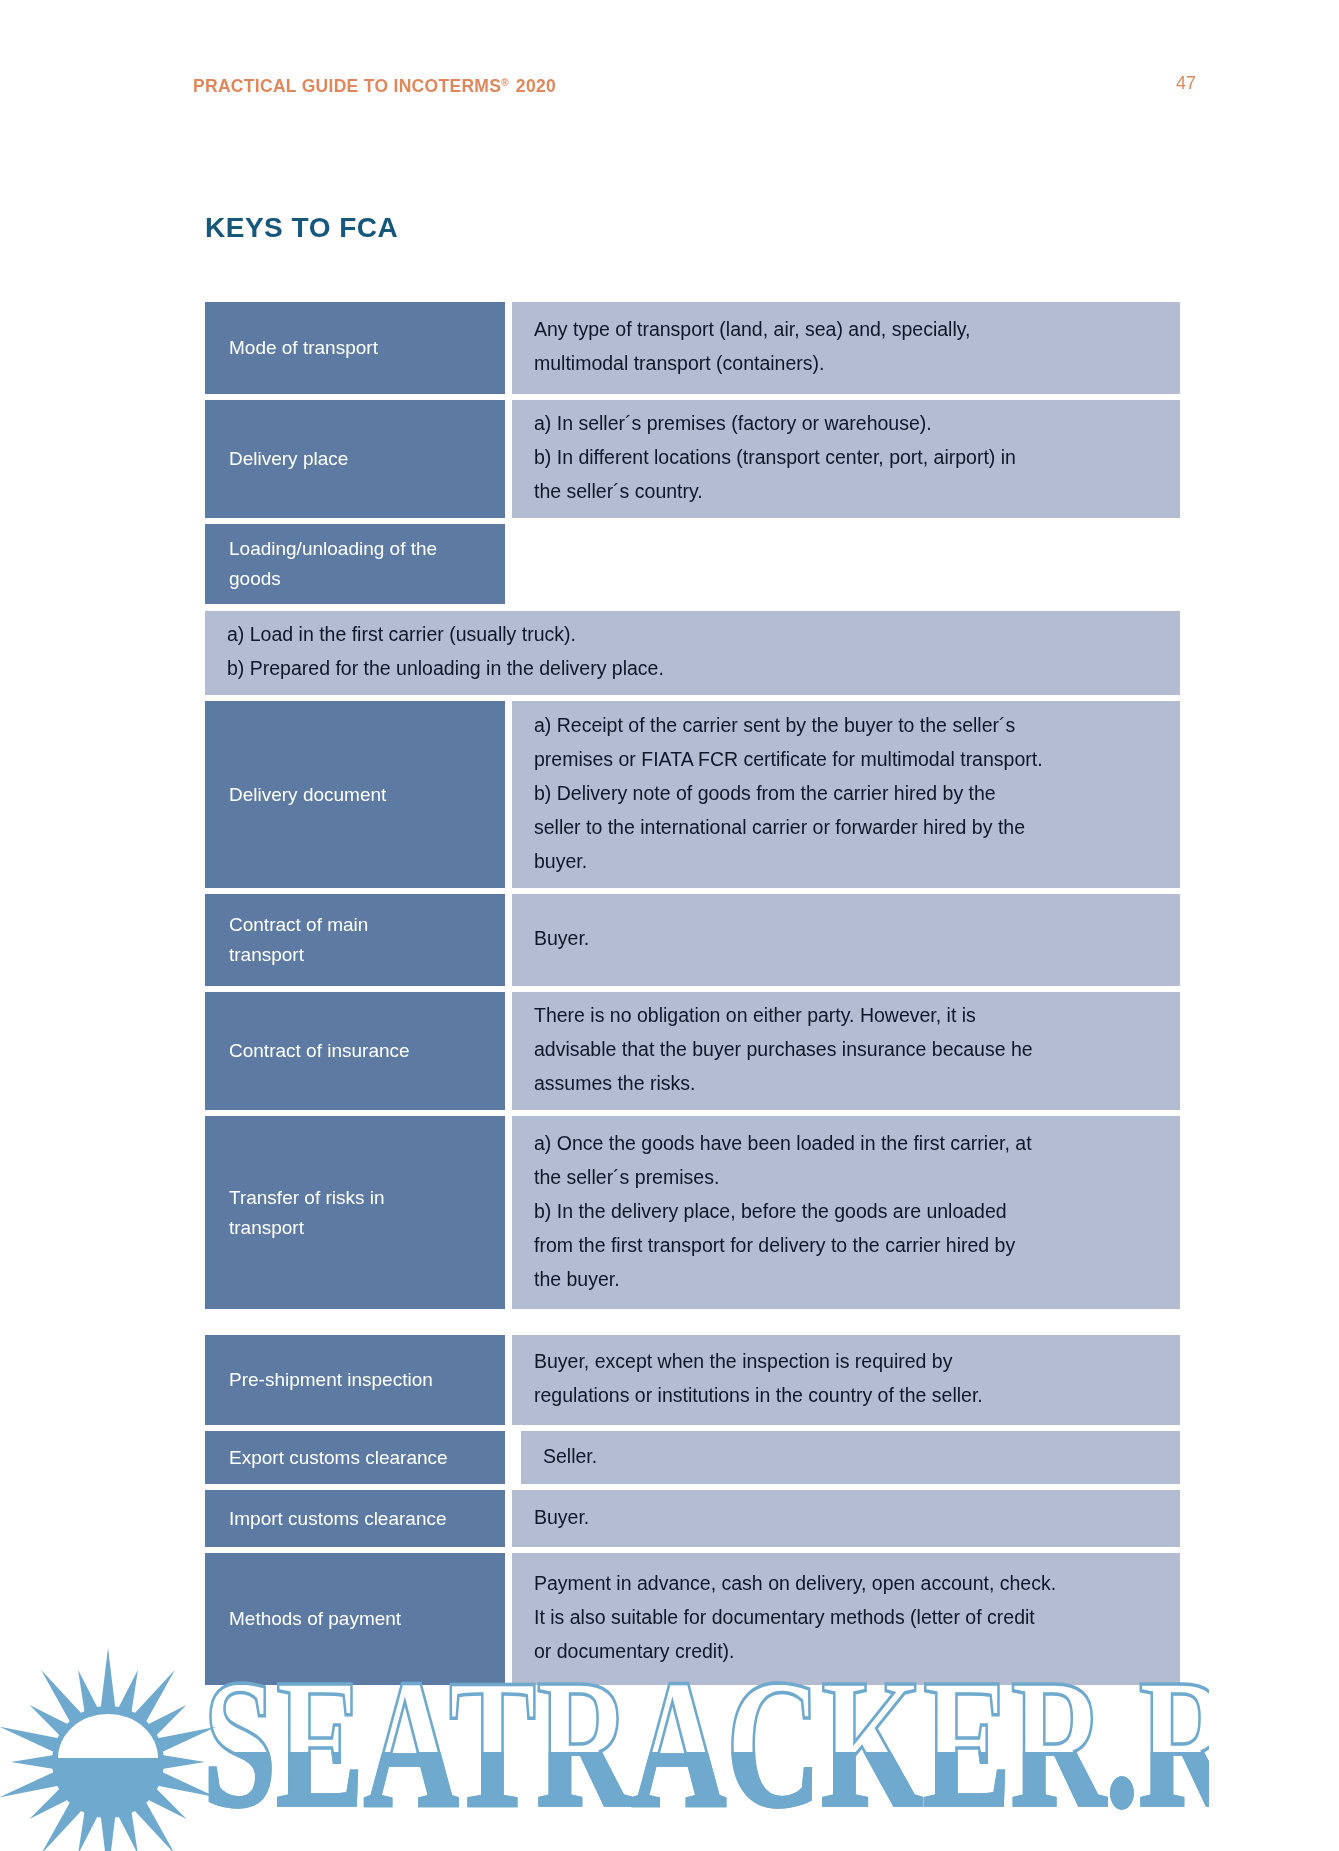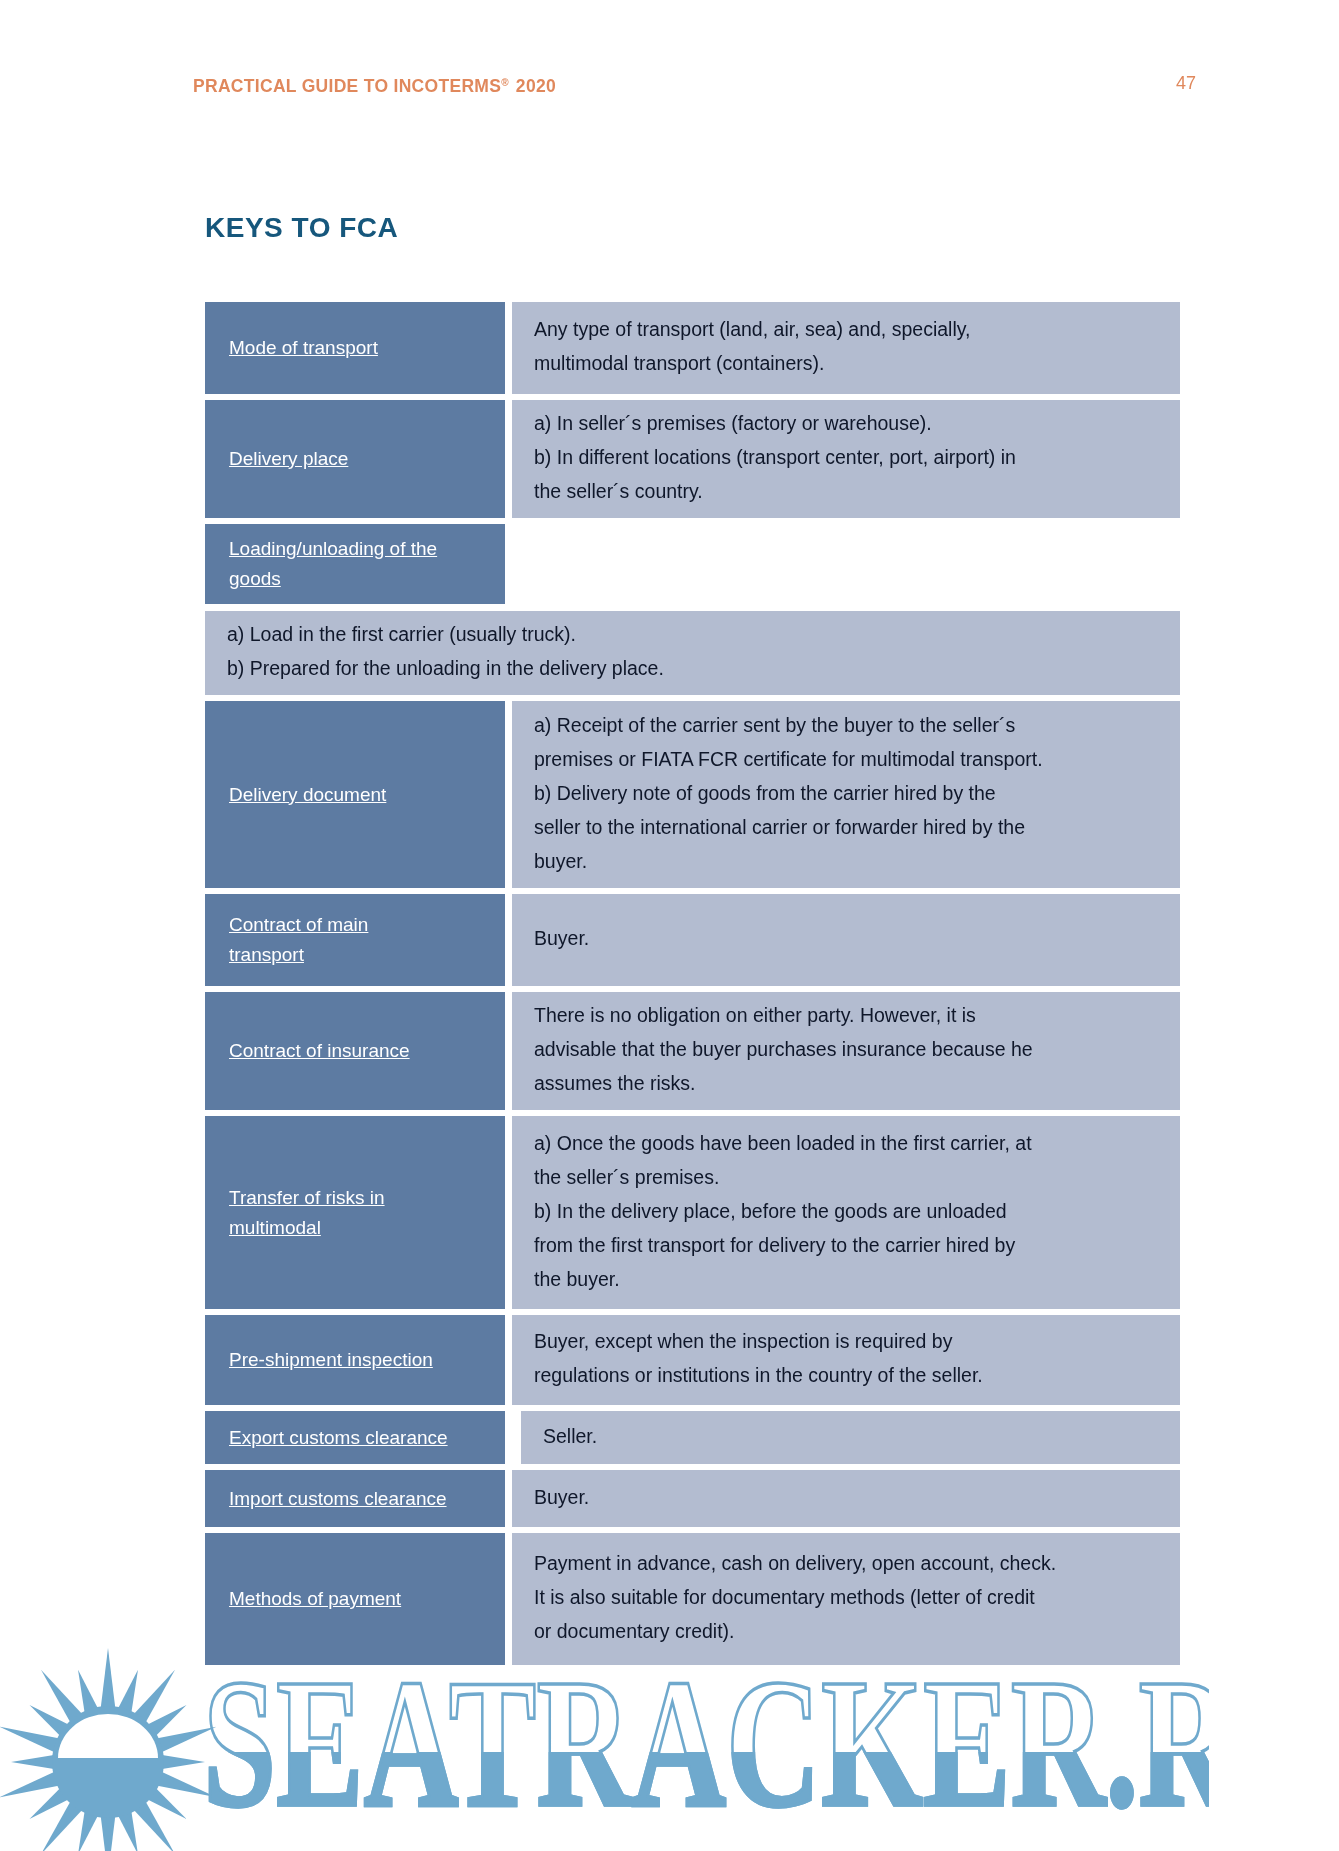--- a/index.html
+++ b/index.html
@@ -38,21 +38,20 @@
   }
   .t-row{display:flex;gap:7px;}
   .t-label{
     width:300px;box-sizing:border-box;
     background:var(--label-cell-bg,#5d7ba2);
     color:#ffffff;
     font-size:19px;line-height:30px;
     padding:10px 14px 10px 24px;
     display:flex;align-items:center;
     white-space:pre-line;
-    text-decoration:underline;
   }
   .t-value{
     flex:1;box-sizing:border-box;
     background:var(--value-cell-bg,#b3bcd0);
     color:#0f172a;
     font-size:19.5px;line-height:34px;
     padding:6px 18px 10px 22px;
     display:flex;align-items:center;
     white-space:pre-line;
   }
@@ -134,29 +133,29 @@
 
     <div class="t-row" style="min-height: 117px;">
       <div class="t-label">Contract of insurance</div>
       <div class="t-value">There is no obligation on either party. However, it is
 advisable that the buyer purchases insurance because he
 assumes the risks.</div>
     </div>
 
     <div class="t-row" style="min-height: 193px;">
       <div class="t-label">Transfer of risks in
-multimodal</div>
+transport</div>
       <div class="t-value">a) Once the goods have been loaded in the first carrier, at
 the seller´s premises.
 b) In the delivery place, before the goods are unloaded
 from the first transport for delivery to the carrier hired by
 the buyer.</div>
     </div>
 
-    <div class="t-row" style="min-height: 90px;">
+    <div class="t-row" style="min-height: 90px; margin-top: 20px;">
       <div class="t-label">Pre-shipment inspection</div>
       <div class="t-value">Buyer, except when the inspection is required by
 regulations or institutions in the country of the seller.</div>
     </div>
 
     <div class="t-row" style="min-height: 53px; gap: 16px;">
       <div class="t-label">Export customs clearance</div>
       <div class="t-value">Seller.</div>
     </div>
 

